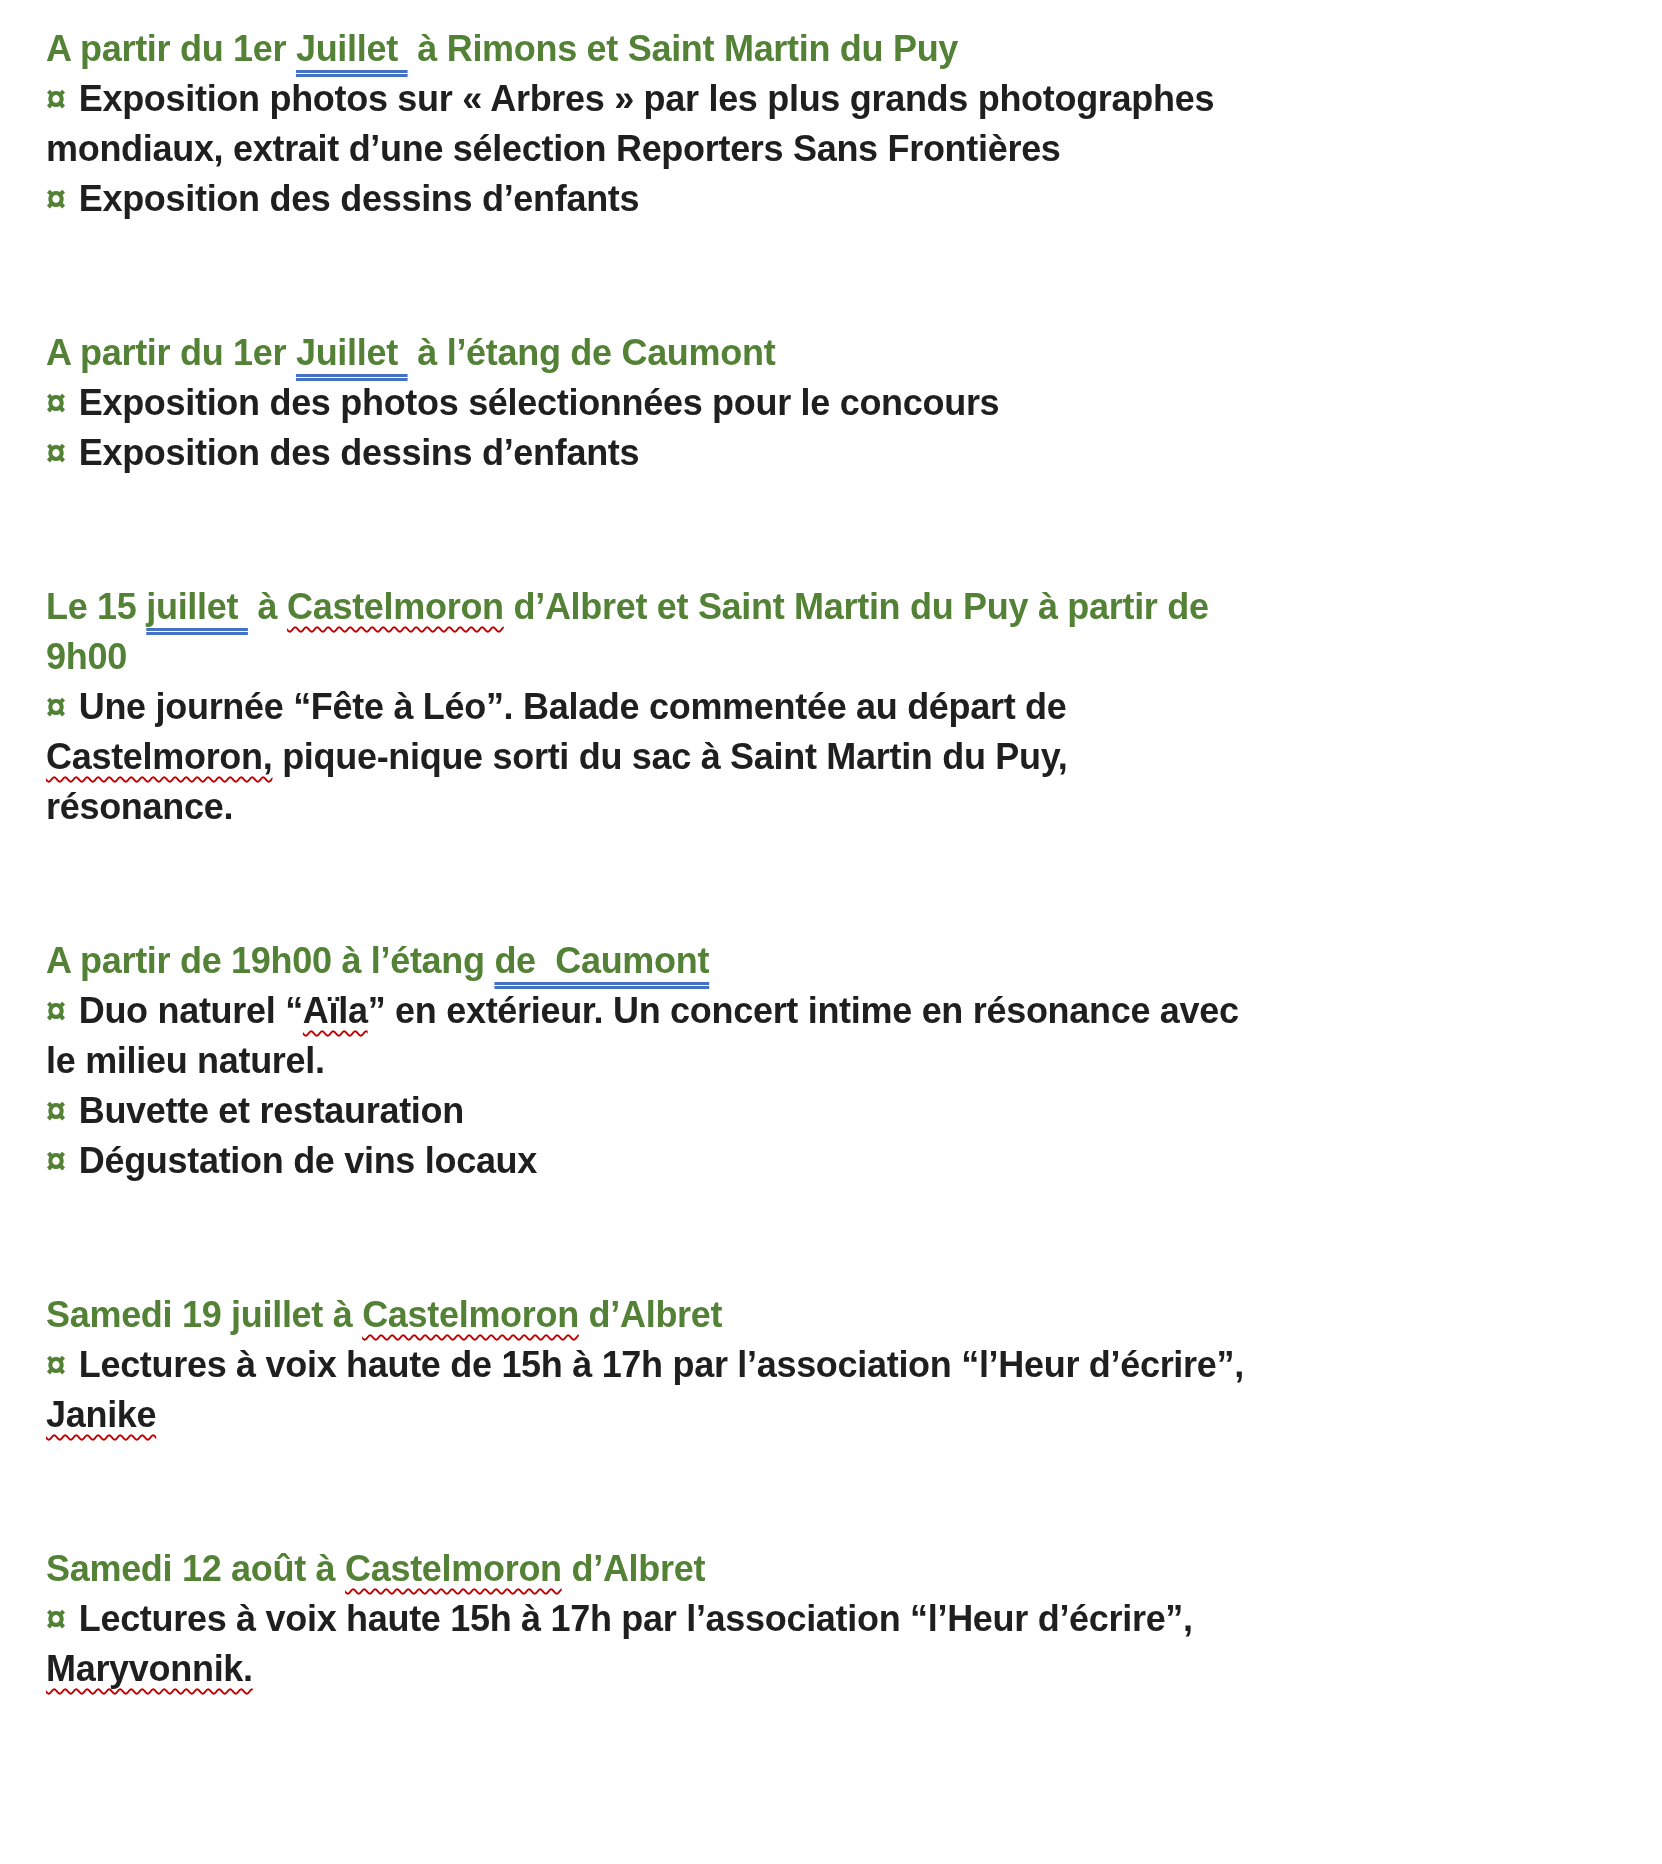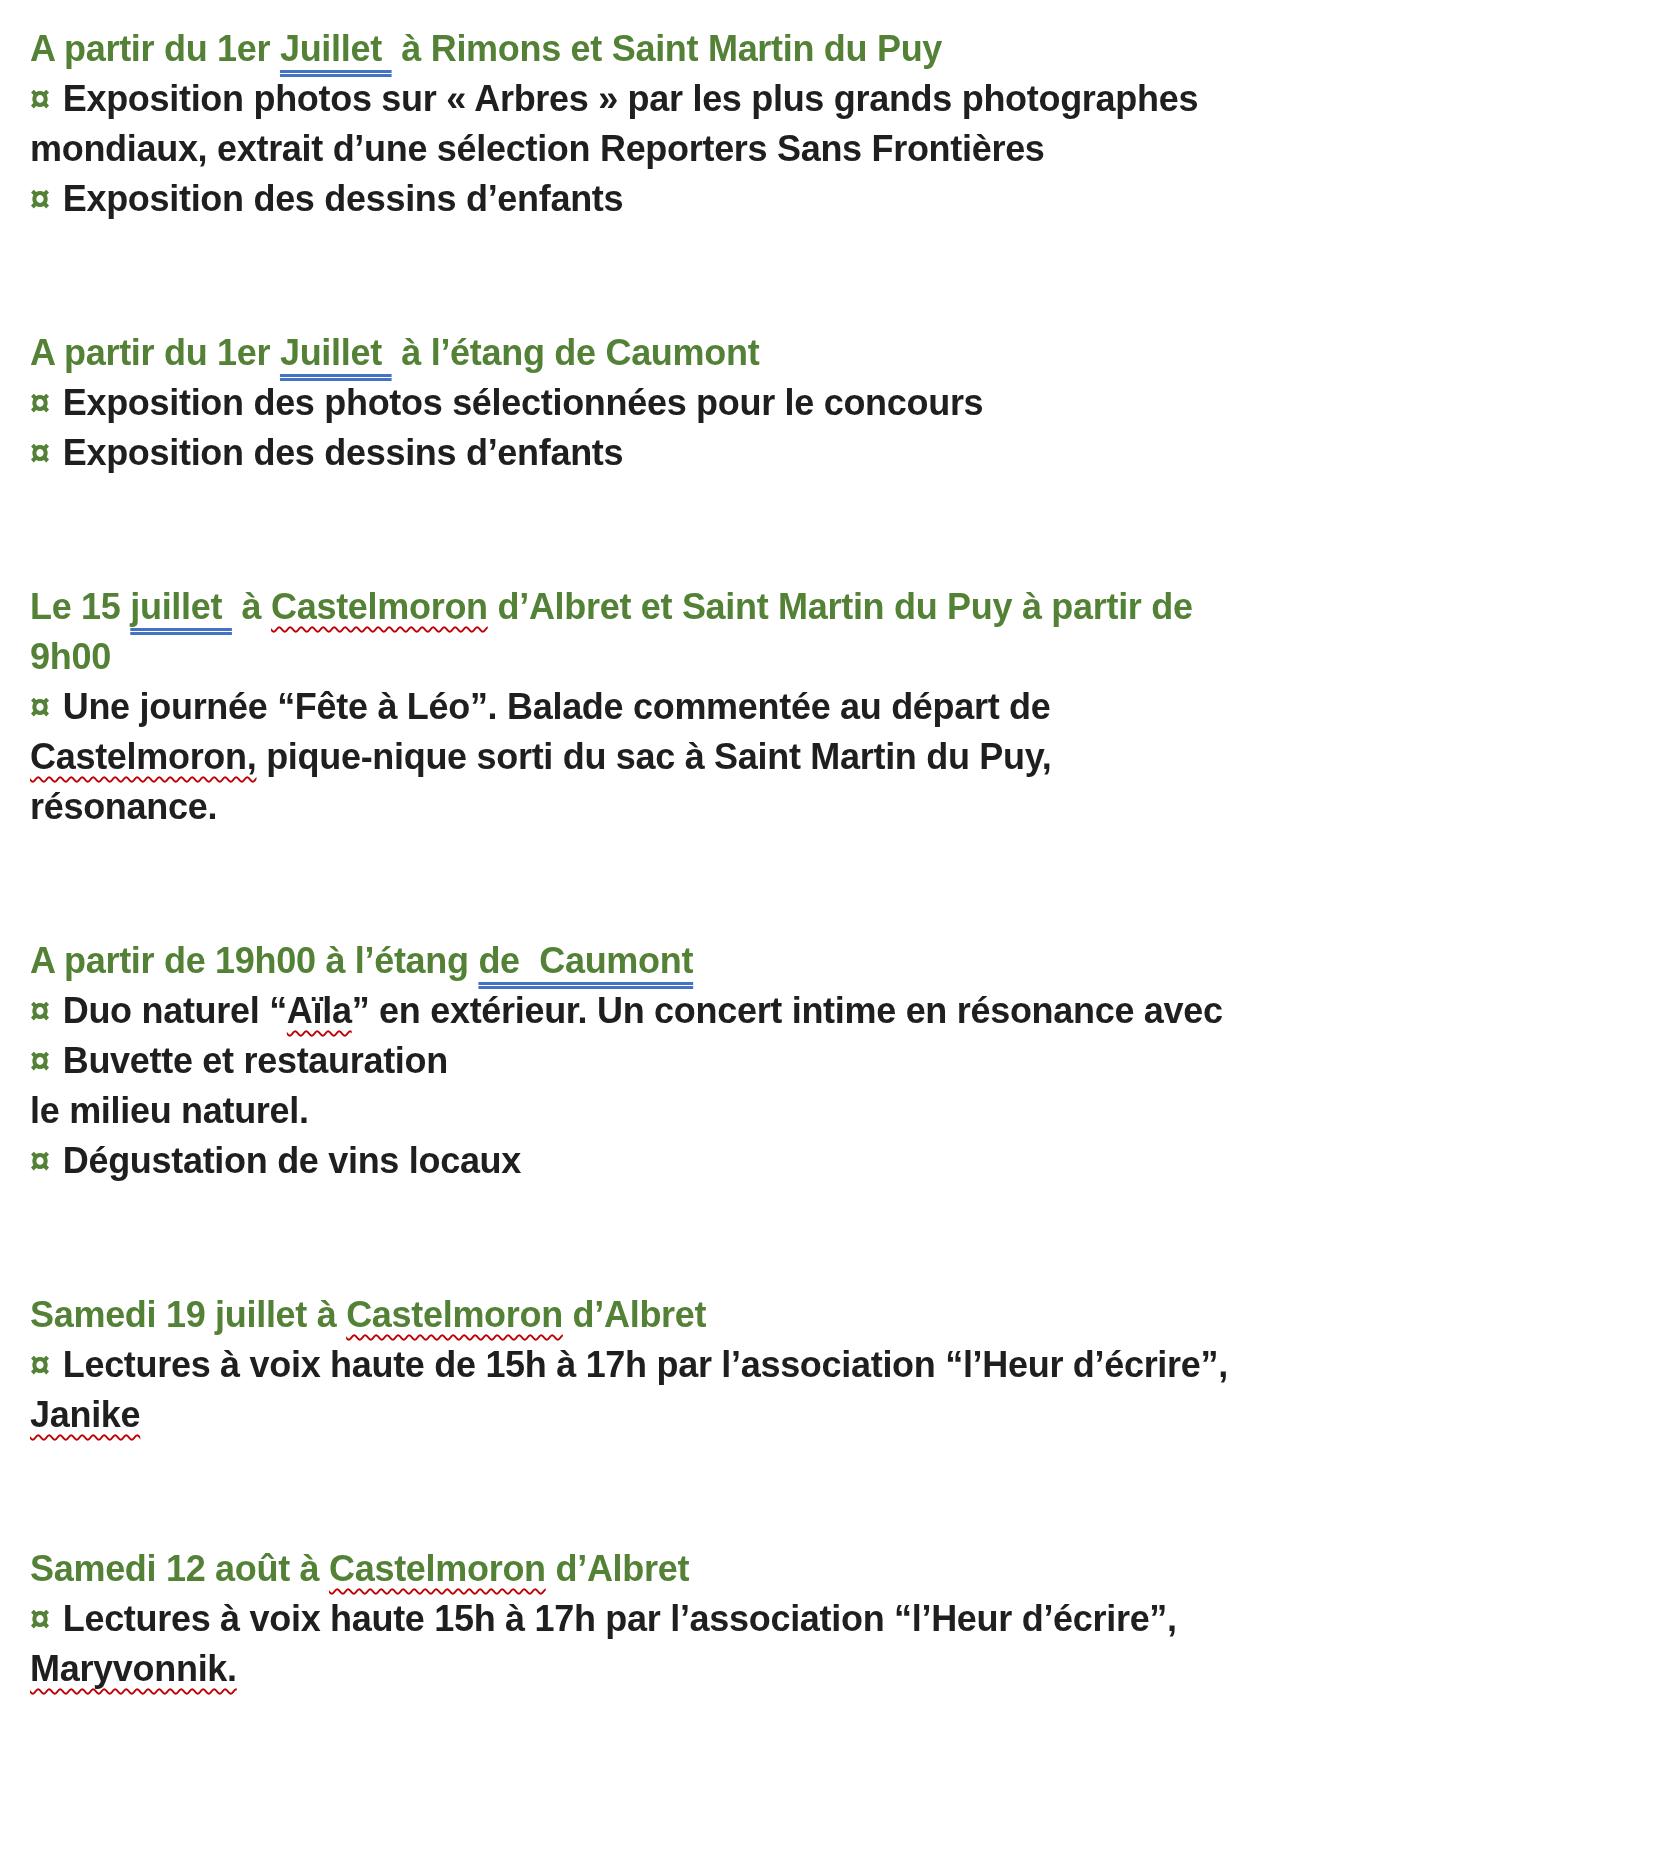--- a/index.html
+++ b/index.html
@@ -16,20 +16,21 @@
   }
   .doc {
     box-sizing: border-box;
     width: 1358px;
     min-height: 1864px;
     padding: 24px 28px 0 30px;
     font-size: 36px;
     line-height: 50px;
     letter-spacing: -0.3px;
     color: var(--text-color, #1f1f1f);
+    margin-left: 16px;
   }
   .section { margin: 0 0 104px 0; }
   .section:last-child { margin-bottom: 0; }
   .heading-line {
     color: var(--heading-color, #538135);
     font-weight: 700;
   }
   .line { font-weight: 700; }
   .doc span { white-space: pre-wrap; }
   .bullet {
@@ -69,22 +70,22 @@
     <div class="section">
       <div class="heading-line"><span>Le 15 </span><span class="u-double">juillet </span><span> à </span><span class="u-wavy">Castelmoron</span><span> d’Albret et Saint Martin du Puy à partir de</span></div>
       <div class="heading-line"><span>9h00</span></div>
       <div class="line"><span class="bullet">¤</span><span>Une journée “Fête à Léo”. Balade commentée au départ de</span></div>
       <div class="line"><span class="u-wavy">Castelmoron,</span><span> pique-nique sorti du sac à Saint Martin du Puy,</span></div>
       <div class="line"><span>résonance.</span></div>
     </div>
     <div class="section">
       <div class="heading-line"><span>A partir de 19h00 à l’étang </span><span class="u-double">de  Caumont</span></div>
       <div class="line"><span class="bullet">¤</span><span>Duo naturel “</span><span class="u-wavy">Aïla</span><span>” en extérieur. Un concert intime en résonance avec</span></div>
+      <div class="line"><span>le milieu naturel.</span></div>
       <div class="line"><span class="bullet">¤</span><span>Buvette et restauration</span></div>
-      <div class="line"><span>le milieu naturel.</span></div>
       <div class="line"><span class="bullet">¤</span><span>Dégustation de vins locaux</span></div>
     </div>
     <div class="section">
       <div class="heading-line"><span>Samedi 19 juillet à </span><span class="u-wavy">Castelmoron</span><span> d’Albret</span></div>
       <div class="line"><span class="bullet">¤</span><span>Lectures à voix haute de 15h à 17h par l’association “l’Heur d’écrire”,</span></div>
       <div class="line"><span class="u-wavy">Janike</span></div>
     </div>
     <div class="section">
       <div class="heading-line"><span>Samedi 12 août à </span><span class="u-wavy">Castelmoron</span><span> d’Albret</span></div>
       <div class="line"><span class="bullet">¤</span><span>Lectures à voix haute 15h à 17h par l’association “l’Heur d’écrire”,</span></div>

